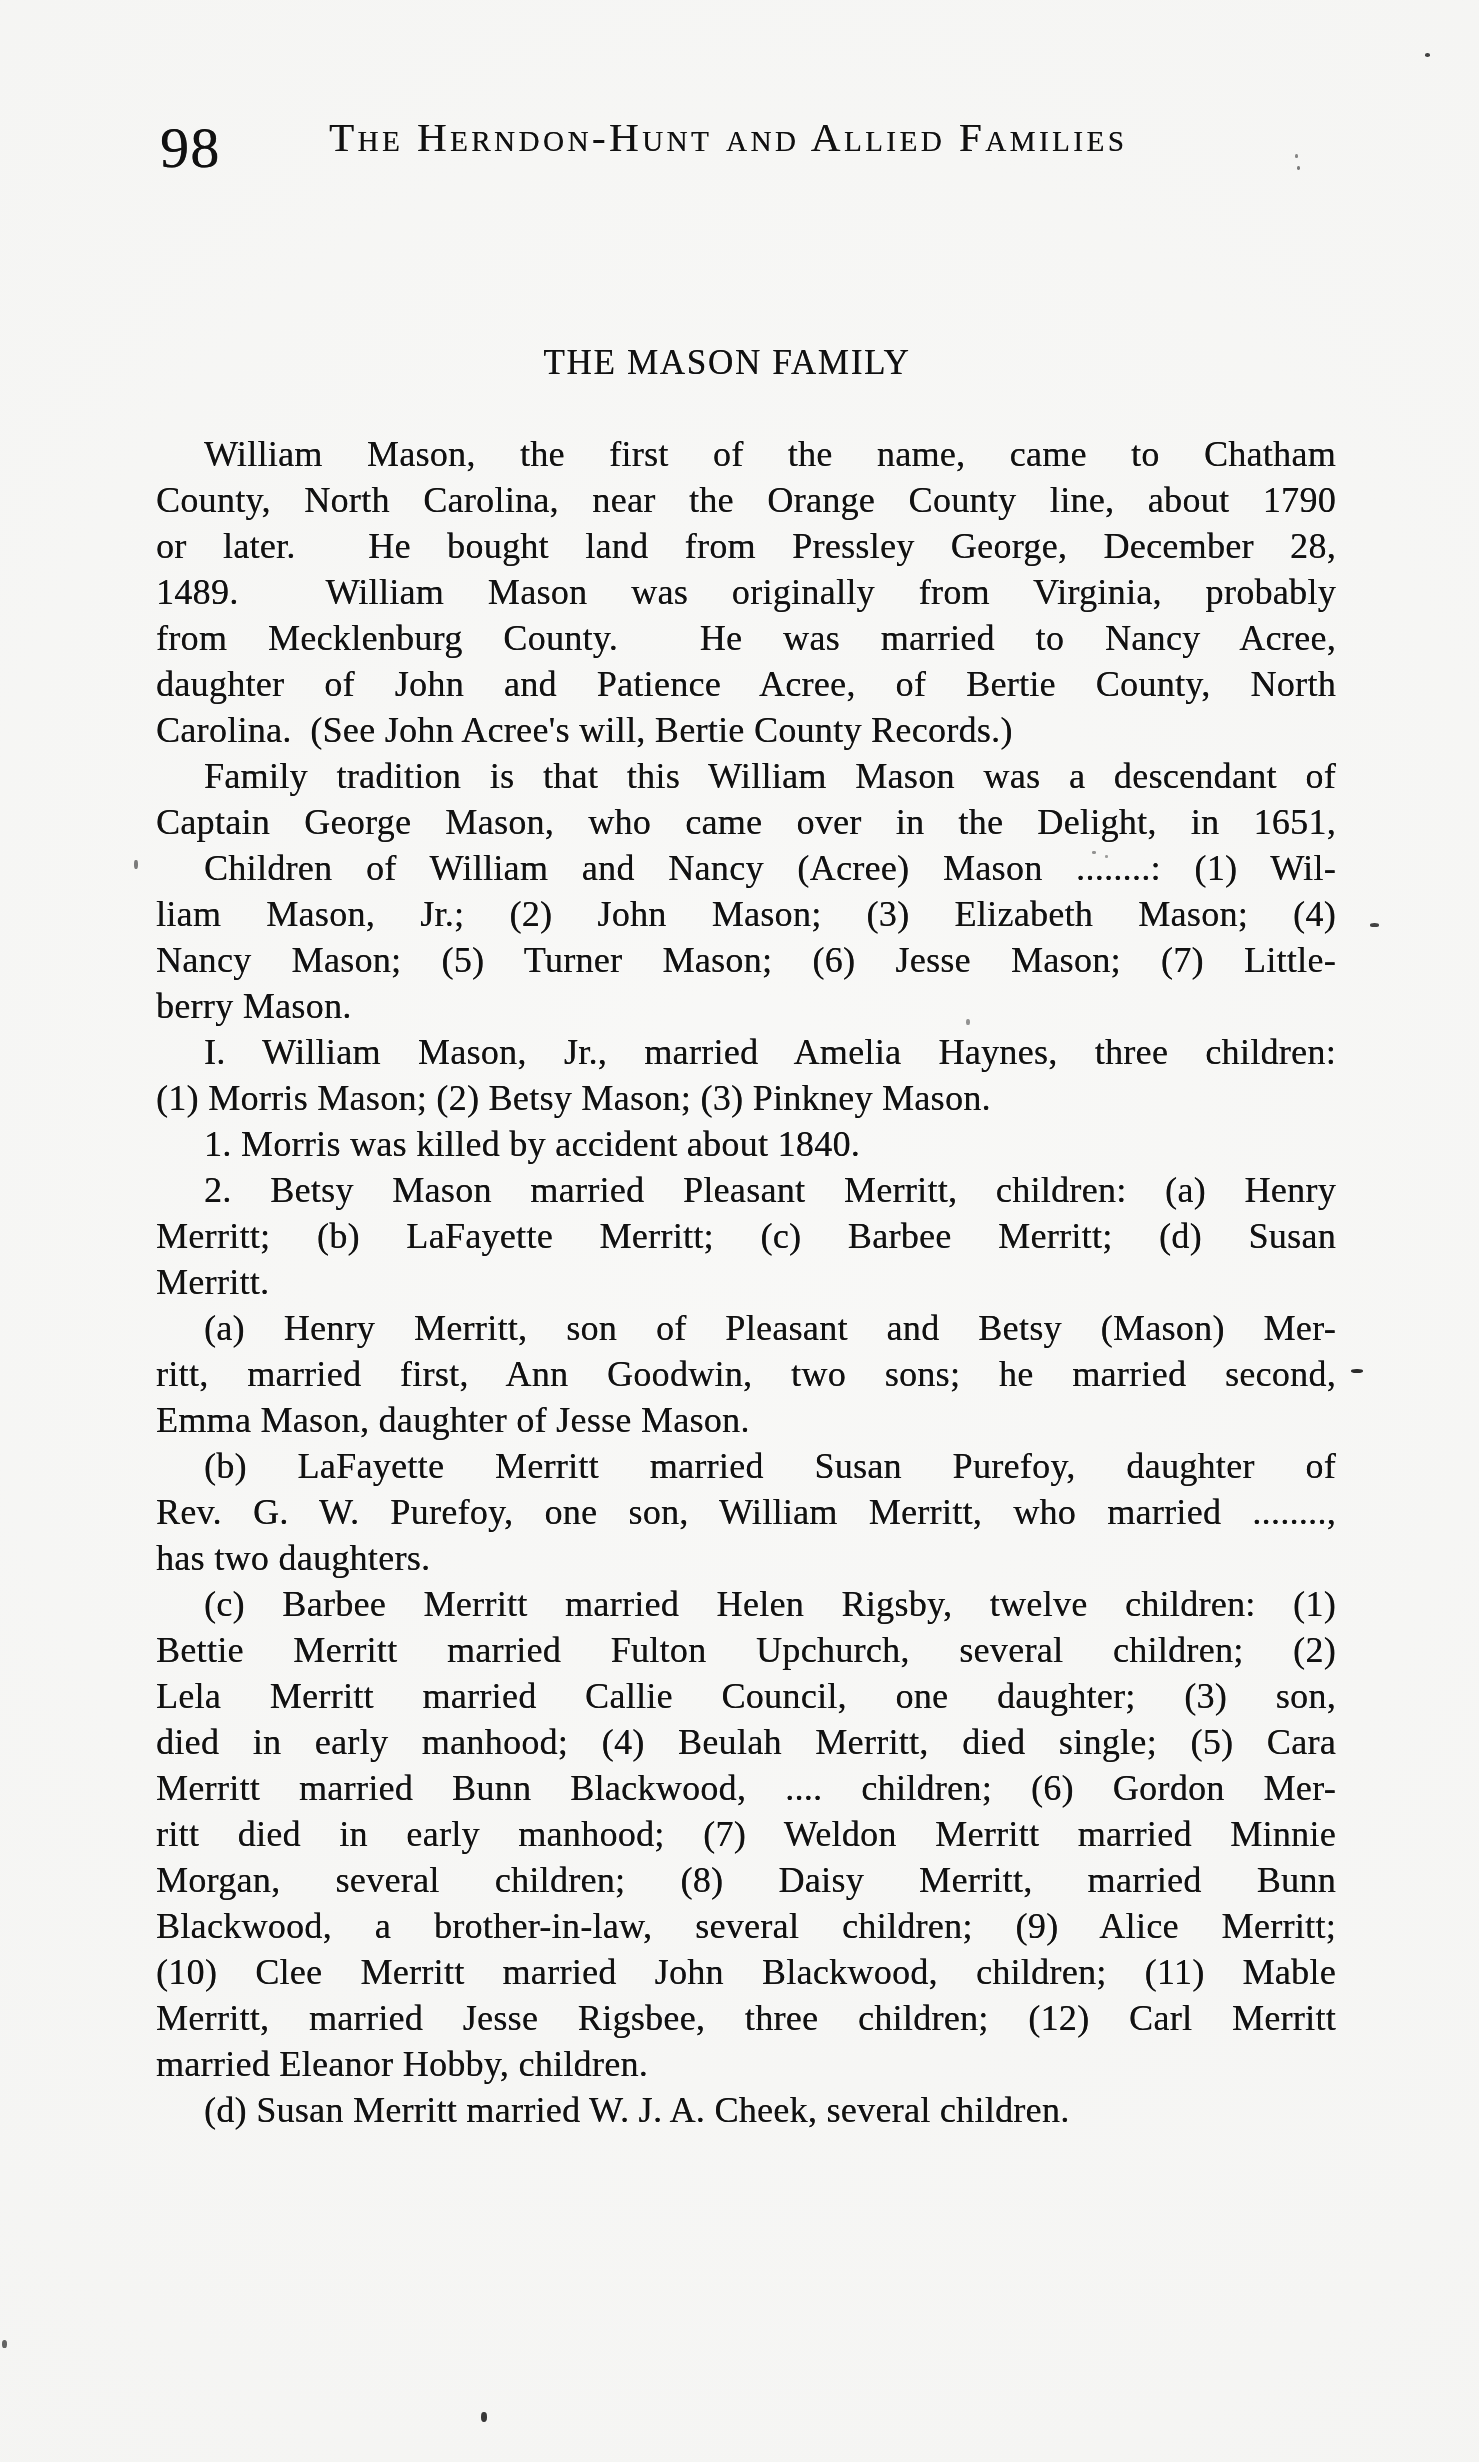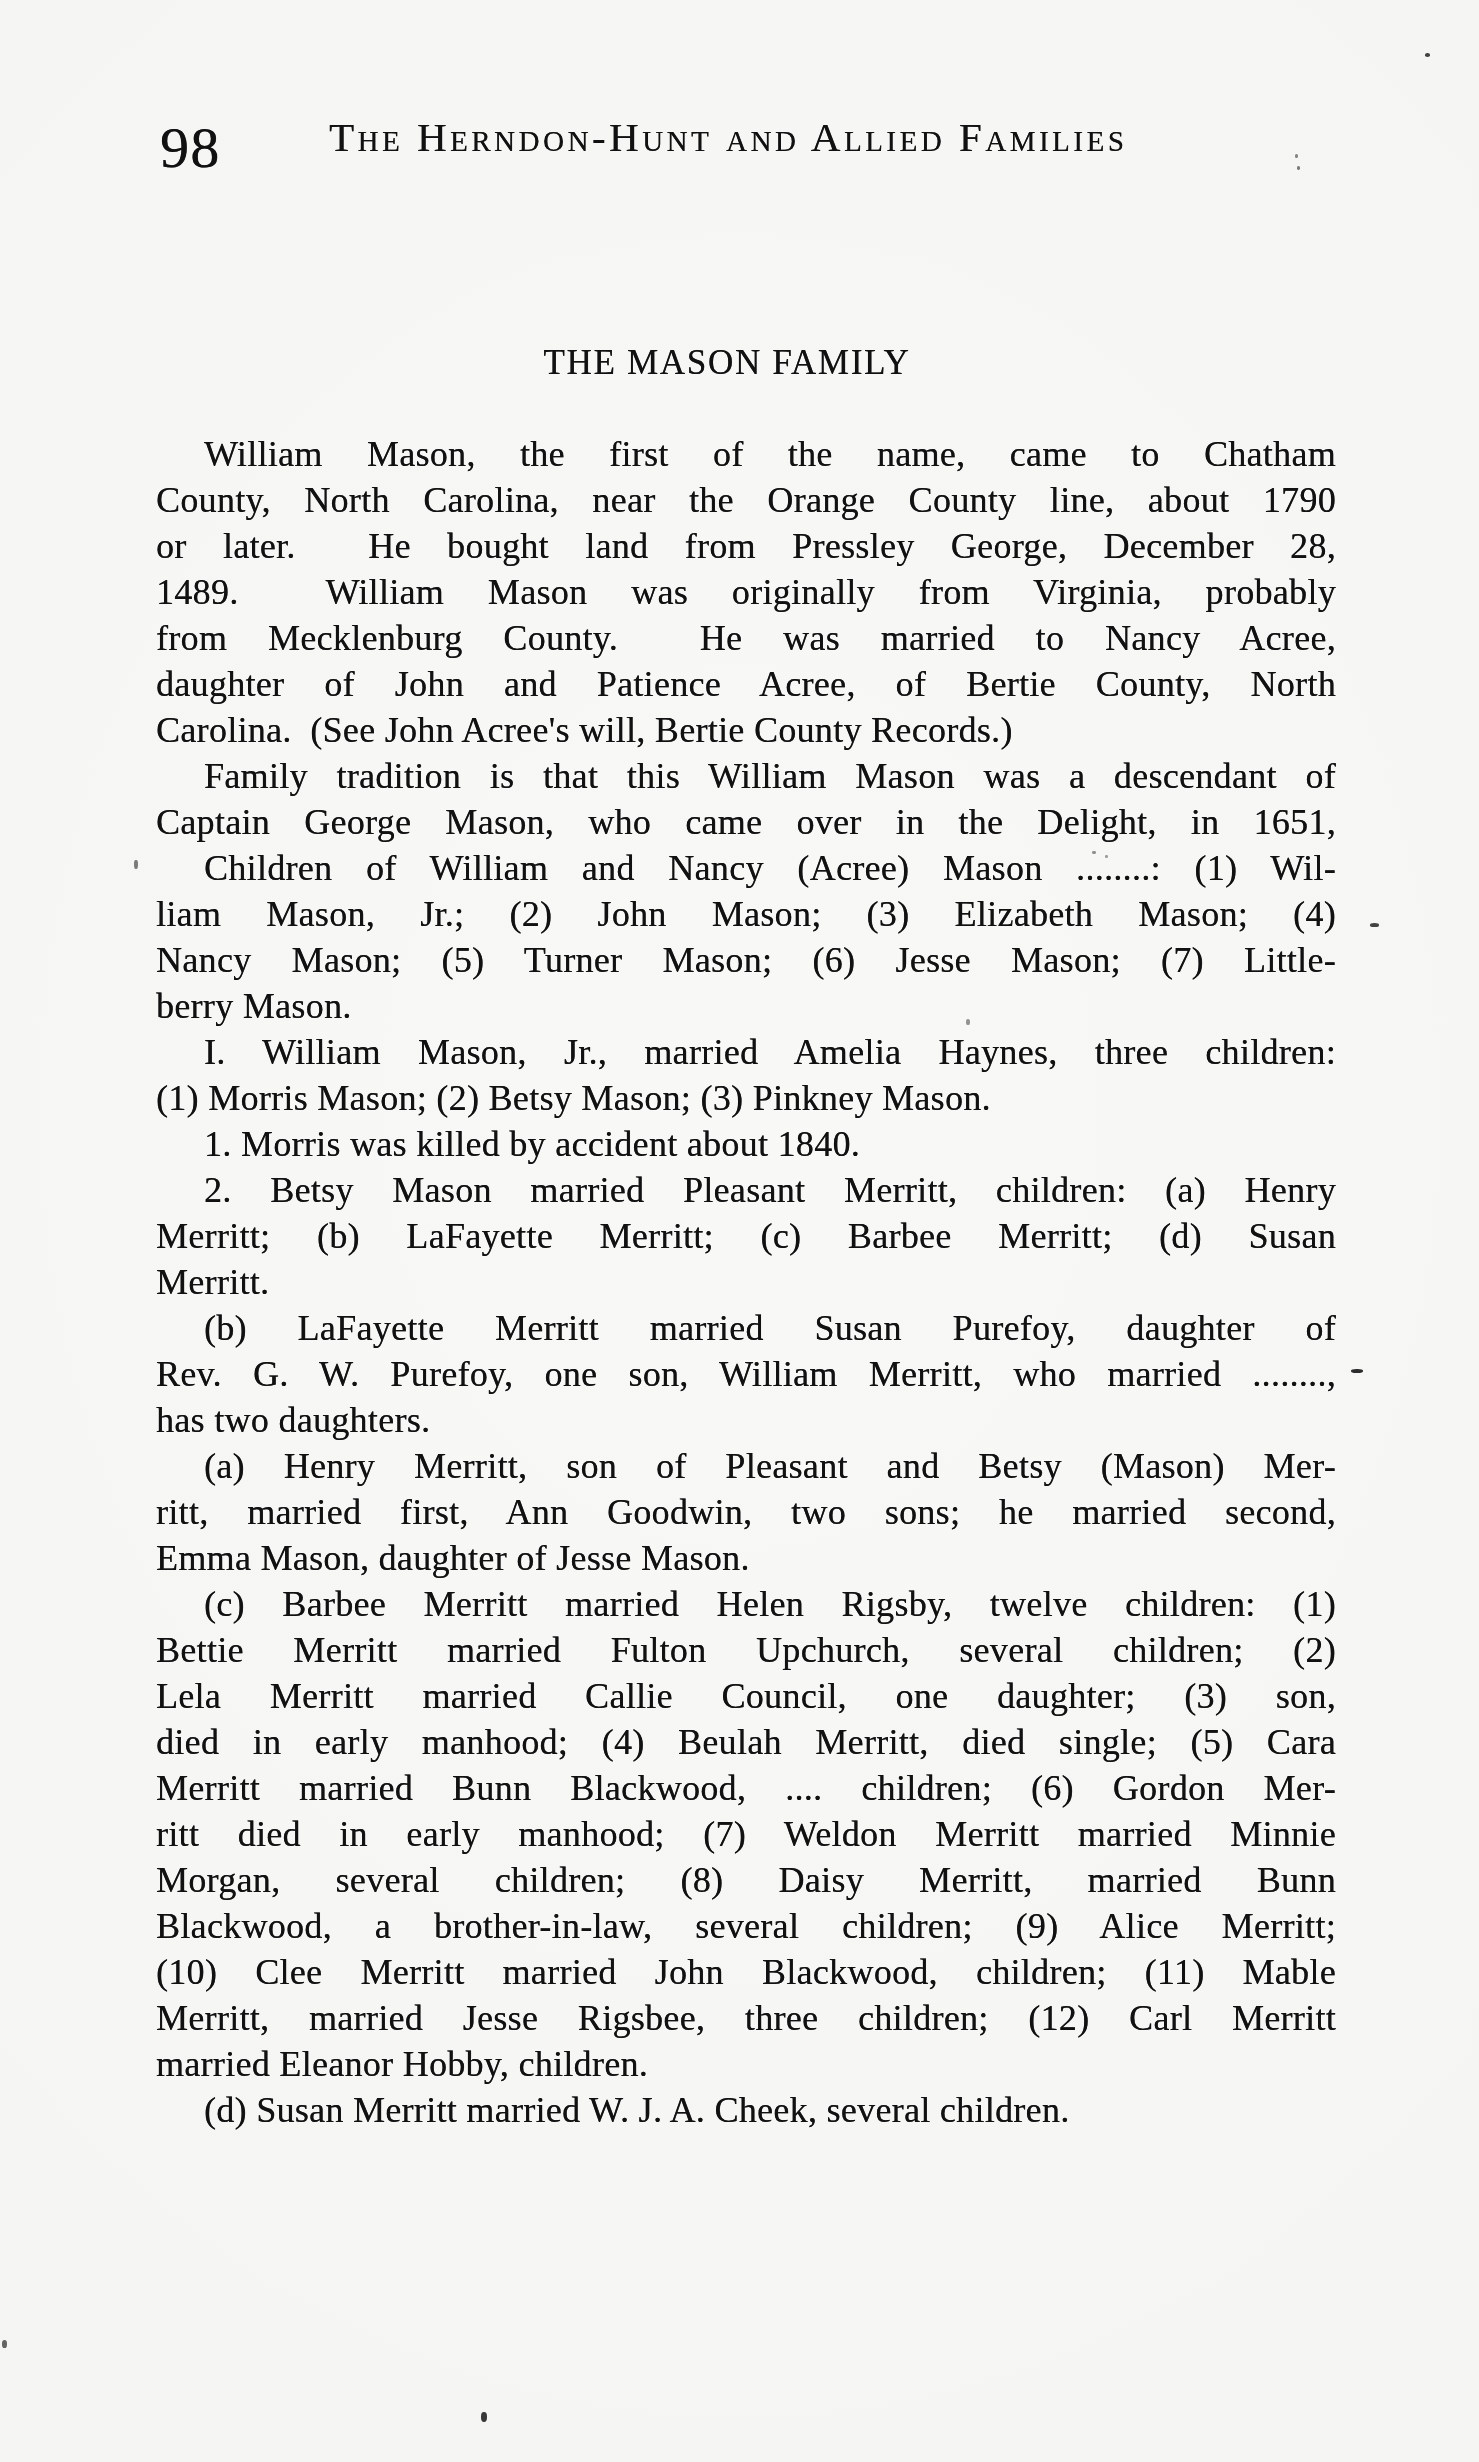--- a/index.html
+++ b/index.html
@@ -102,28 +102,28 @@
       </div>
       <div>
         <div class="line first last">1. Morris was killed by accident about 1840.</div>
       </div>
       <div>
         <div class="line first">2. Betsy Mason married Pleasant Merritt, children: (a) Henry</div>
         <div class="line">Merritt; (b) LaFayette Merritt; (c) Barbee Merritt; (d) Susan</div>
         <div class="line last">Merritt.</div>
       </div>
       <div>
+        <div class="line first">(a) Henry Merritt, son of Pleasant and Betsy (Mason) Mer-</div>
+        <div class="line">ritt, married first, Ann Goodwin, two sons; he married second,</div>
+        <div class="line last">Emma Mason, daughter of Jesse Mason.</div>
+      </div>
+      <div>
         <div class="line first">(b) LaFayette Merritt married Susan Purefoy, daughter of</div>
         <div class="line">Rev. G. W. Purefoy, one son, William Merritt, who married ........,</div>
         <div class="line last">has two daughters.</div>
-      </div>
-      <div>
-        <div class="line first">(a) Henry Merritt, son of Pleasant and Betsy (Mason) Mer-</div>
-        <div class="line">ritt, married first, Ann Goodwin, two sons; he married second,</div>
-        <div class="line last">Emma Mason, daughter of Jesse Mason.</div>
       </div>
       <div>
         <div class="line first">(c) Barbee Merritt married Helen Rigsby, twelve children: (1)</div>
         <div class="line">Bettie Merritt married Fulton Upchurch, several children; (2)</div>
         <div class="line">Lela Merritt married Callie Council, one daughter; (3) son,</div>
         <div class="line">died in early manhood; (4) Beulah Merritt, died single; (5) Cara</div>
         <div class="line">Merritt married Bunn Blackwood, .... children; (6) Gordon Mer-</div>
         <div class="line">ritt died in early manhood; (7) Weldon Merritt married Minnie</div>
         <div class="line">Morgan, several children; (8) Daisy Merritt, married Bunn</div>
         <div class="line">Blackwood, a brother-in-law, several children; (9) Alice Merritt;</div>

